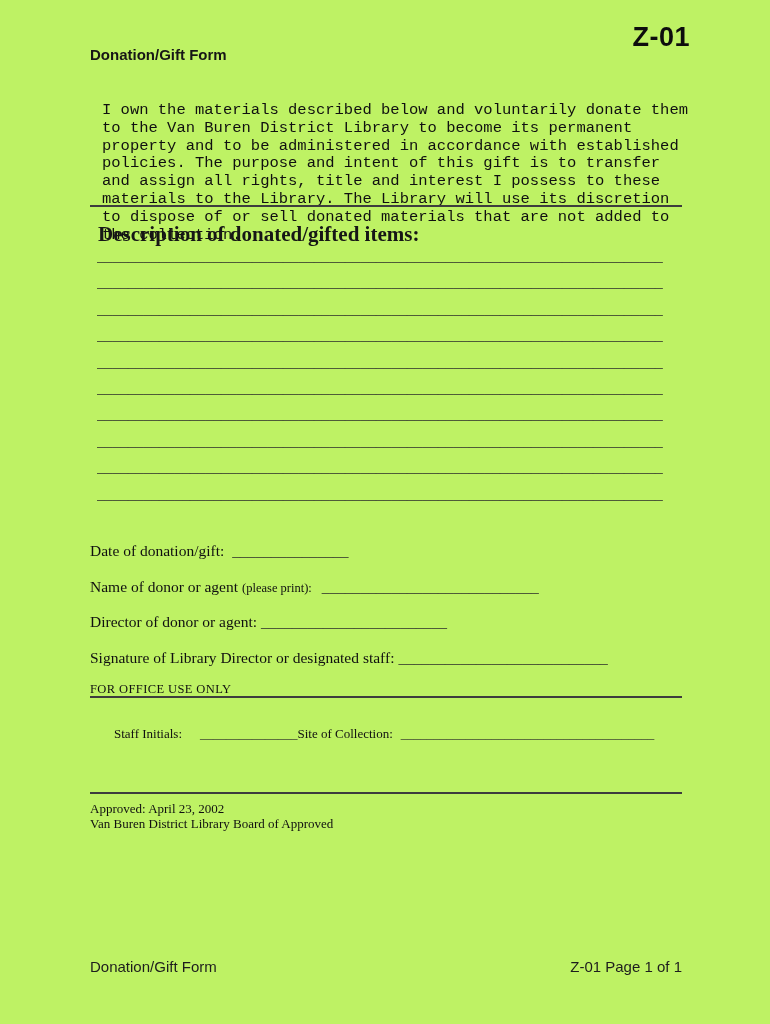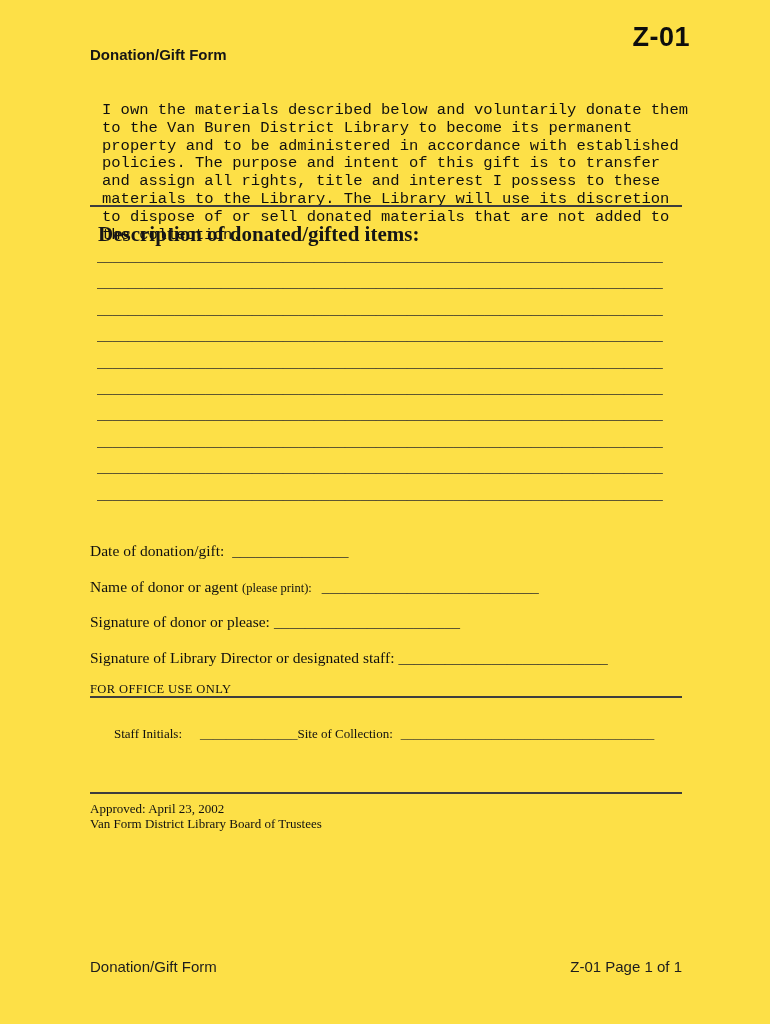--- a/index.html
+++ b/index.html
@@ -1,20 +1,20 @@
 <!DOCTYPE html>
 <html><head>
 <meta charset="utf-8">
 <style>
   html, body { margin: 0; padding: 0; background: #ffffff; }
   .page {
     position: relative;
     width: 770px;
     height: 1024px;
-    background: #fde047;
+    background: #bef264;
     color: #141414;
     overflow: hidden;
     font-family: "Liberation Serif", serif;
   }
   .content {
     position: absolute;
     left: 90px;
     top: 0;
     width: 592px;
     height: 1024px;
@@ -172,39 +172,39 @@
 
     <div class="field-row row-date">
       <span>Date of donation/gift:</span><span class="blank gap-8">_______________</span>
     </div>
 
     <div class="field-row row-name">
       <span>Name of donor or agent</span><span class="note gap-4">(please print):</span><span class="blank gap-10">____________________________</span>
     </div>
 
     <div class="field-row row-sig-donor">
-      <span>Signature of donor or please:</span><span class="blank gap-4">________________________</span>
+      <span>Director of donor or agent:</span><span class="blank gap-4">________________________</span>
     </div>
 
     <div class="field-row row-sig-director">
       <span>Signature of Library Director or designated staff:</span><span class="blank gap-4">___________________________</span>
     </div>
 
     <h3 class="office-heading">FOR OFFICE USE ONLY</h3>
     <div class="rule rule-office"></div>
 
     <div class="office-row row-staff">
       <span>Staff Initials:</span><span class="blank gap-18">_______________</span><span>Site of Collection:</span><span class="blank gap-8">_______________________________________</span>
     </div>
 
 
     <div class="rule rule-approval"></div>
 
     <div class="approval">
       <div>Approved: April 23, 2002</div>
-      <div>Van Form District Library Board of Trustees</div>
+      <div>Van Buren District Library Board of Approved</div>
     </div>
 
     <div class="footer-left">Donation/Gift Form</div>
     <div class="footer-right">Z-01 Page 1 of 1</div>
 
   </div>
 </div>
 
 </body></html>

